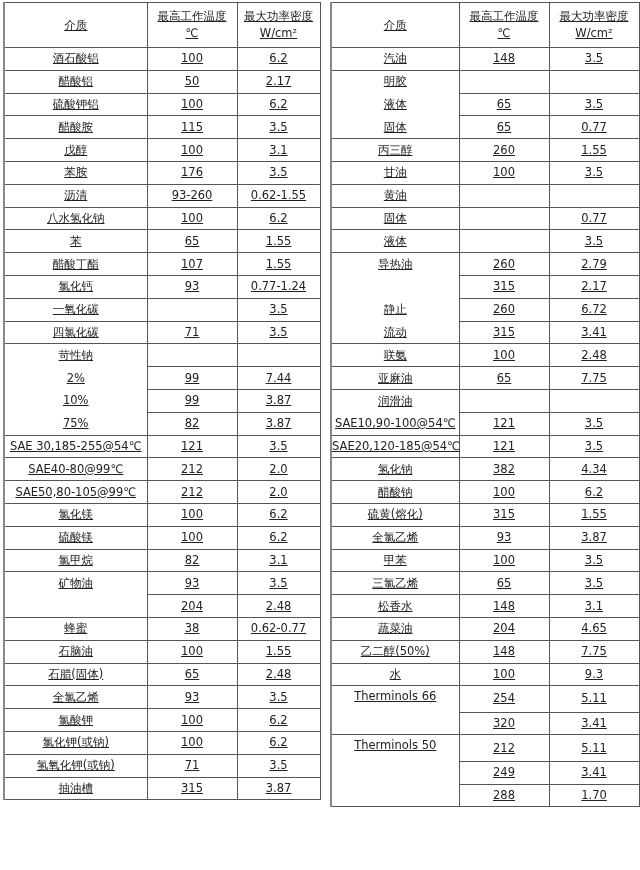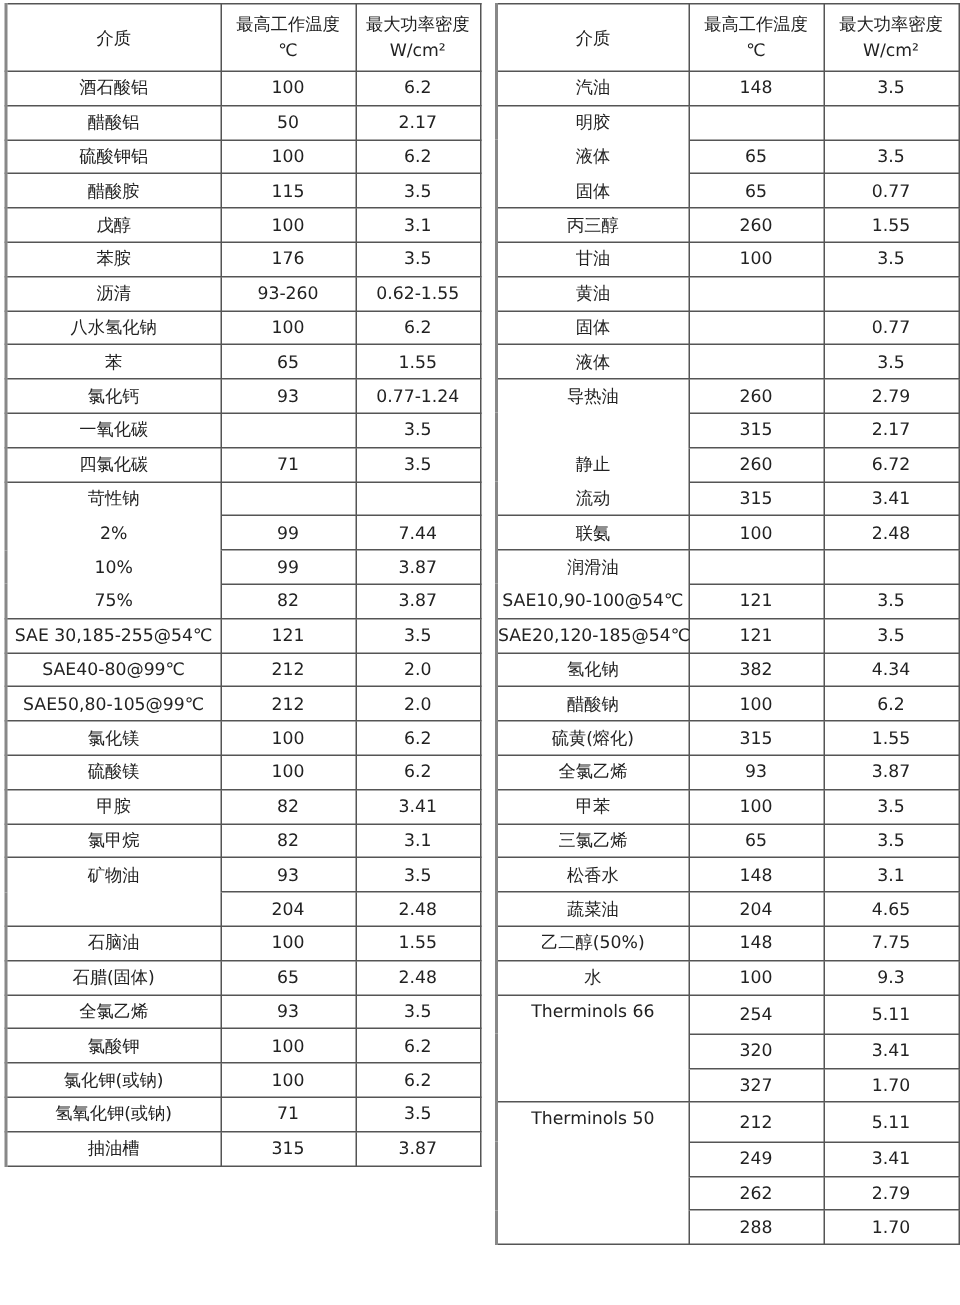--- a/index.html
+++ b/index.html
@@ -1,19 +1,19 @@
 <!DOCTYPE html>
 <html><head>
 <meta charset="utf-8">
 <style>
   html, body { margin:0; padding:0; background:#ffffff; }
   body { width:640px; height:870px; position:relative; overflow:hidden;
          font-family:"DejaVu Sans","Liberation Sans",sans-serif; color:#222; }
   .tbl { position:absolute; top:2px; border-collapse:collapse; table-layout:fixed;
-         font-size:11.5px; }
+         font-size:11.5px;text-decoration:underline; }
   .tbl td, .tbl th { border:1px solid #555; padding:0; text-align:center;
          vertical-align:middle; height:21.8px; line-height:13px; white-space:nowrap; font-weight:normal; }
   .tbl th { height:44px; font-size:11.5px; line-height:17px; }
   #left { left:3px; width:316px; border-left:2px solid #888; }
   #right { left:330px; width:308px; border-left:2px solid #888; }
   #left col.c1 { width:143px; } #left col.c2 { width:90px; } #left col.c3 { width:83px; }
   #right col.c1 { width:128px; } #right col.c2 { width:90px; } #right col.c3 { width:90px; }
   .nb-bottom { border-bottom:none !important; }
   .nb-top { border-top:none !important; }
   .top-al { vertical-align:top !important; padding-top:4px !important; }
@@ -74,20 +74,25 @@
         <td>八水氢化钠</td>
         <td>100</td>
         <td>6.2</td>
       </tr>
       <tr>
         <td>苯</td>
         <td>65</td>
         <td>1.55</td>
       </tr>
       <tr>
+        <td>醋酸丁酯</td>
+        <td>107</td>
+        <td>1.55</td>
+      </tr>
+      <tr>
         <td>氯化钙</td>
         <td>93</td>
         <td>0.77-1.24</td>
       </tr>
       <tr>
         <td>一氧化碳</td>
         <td></td>
         <td>3.5</td>
       </tr>
       <tr>
@@ -134,38 +139,38 @@
         <td>氯化镁</td>
         <td>100</td>
         <td>6.2</td>
       </tr>
       <tr>
         <td>硫酸镁</td>
         <td>100</td>
         <td>6.2</td>
       </tr>
       <tr>
-        <td>甲胺</td>
-        <td>82</td>
-        <td>3.41</td>
-      </tr>
-      <tr>
         <td>氯甲烷</td>
         <td>82</td>
         <td>3.1</td>
       </tr>
       <tr>
         <td class="nb-bottom">矿物油</td>
         <td>93</td>
         <td>3.5</td>
       </tr>
       <tr>
         <td class="nb-top"></td>
         <td>204</td>
         <td>2.48</td>
+      </tr>
+      <tr>
+        <td>蜂蜜</td>
+        <td>38</td>
+        <td>0.62-0.77</td>
       </tr>
       <tr>
         <td>石脑油</td>
         <td>100</td>
         <td>1.55</td>
       </tr>
       <tr>
         <td>石腊(固体)</td>
         <td>65</td>
         <td>2.48</td>
@@ -276,20 +281,25 @@
         <td class="nb-top">流动</td>
         <td>315</td>
         <td>3.41</td>
       </tr>
       <tr>
         <td>联氨</td>
         <td>100</td>
         <td>2.48</td>
       </tr>
       <tr>
+        <td>亚麻油</td>
+        <td>65</td>
+        <td>7.75</td>
+      </tr>
+      <tr>
         <td class="nb-bottom">润滑油</td>
         <td></td>
         <td></td>
       </tr>
       <tr>
         <td class="nb-top">SAE10,90-100@54℃</td>
         <td>121</td>
         <td>3.5</td>
       </tr>
       <tr>
@@ -351,38 +361,28 @@
         <td class="nb-bottom top-al">Therminols 66</td>
         <td>254</td>
         <td>5.11</td>
       </tr>
       <tr>
         <td class="nb-bottom nb-top"></td>
         <td>320</td>
         <td>3.41</td>
       </tr>
       <tr>
-        <td class="nb-top"></td>
-        <td>327</td>
-        <td>1.70</td>
-      </tr>
-      <tr>
         <td class="nb-bottom top-al">Therminols 50</td>
         <td>212</td>
         <td>5.11</td>
       </tr>
       <tr>
         <td class="nb-bottom nb-top"></td>
         <td>249</td>
         <td>3.41</td>
-      </tr>
-      <tr>
-        <td class="nb-bottom nb-top"></td>
-        <td>262</td>
-        <td>2.79</td>
       </tr>
       <tr>
         <td class="nb-top"></td>
         <td>288</td>
         <td>1.70</td>
       </tr>
     </tbody>
 </table>
 
 </body></html>

